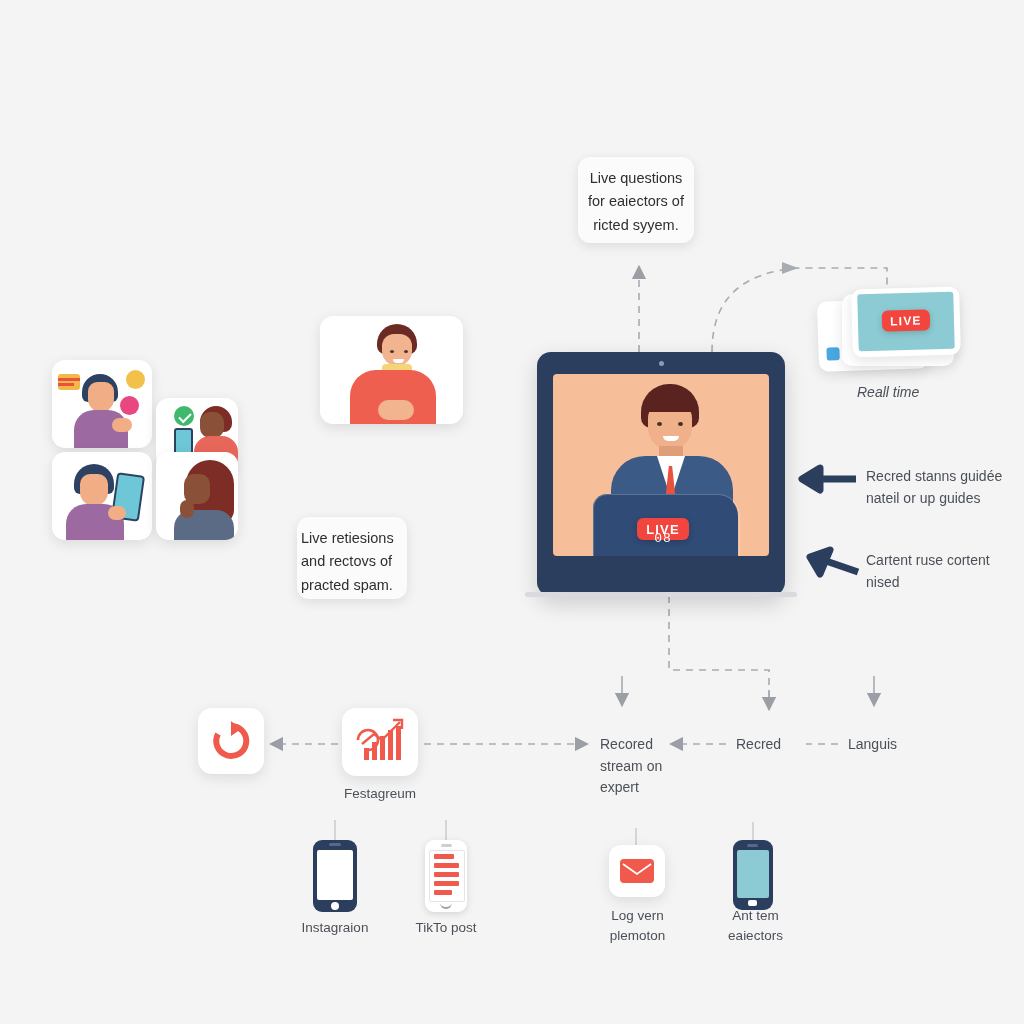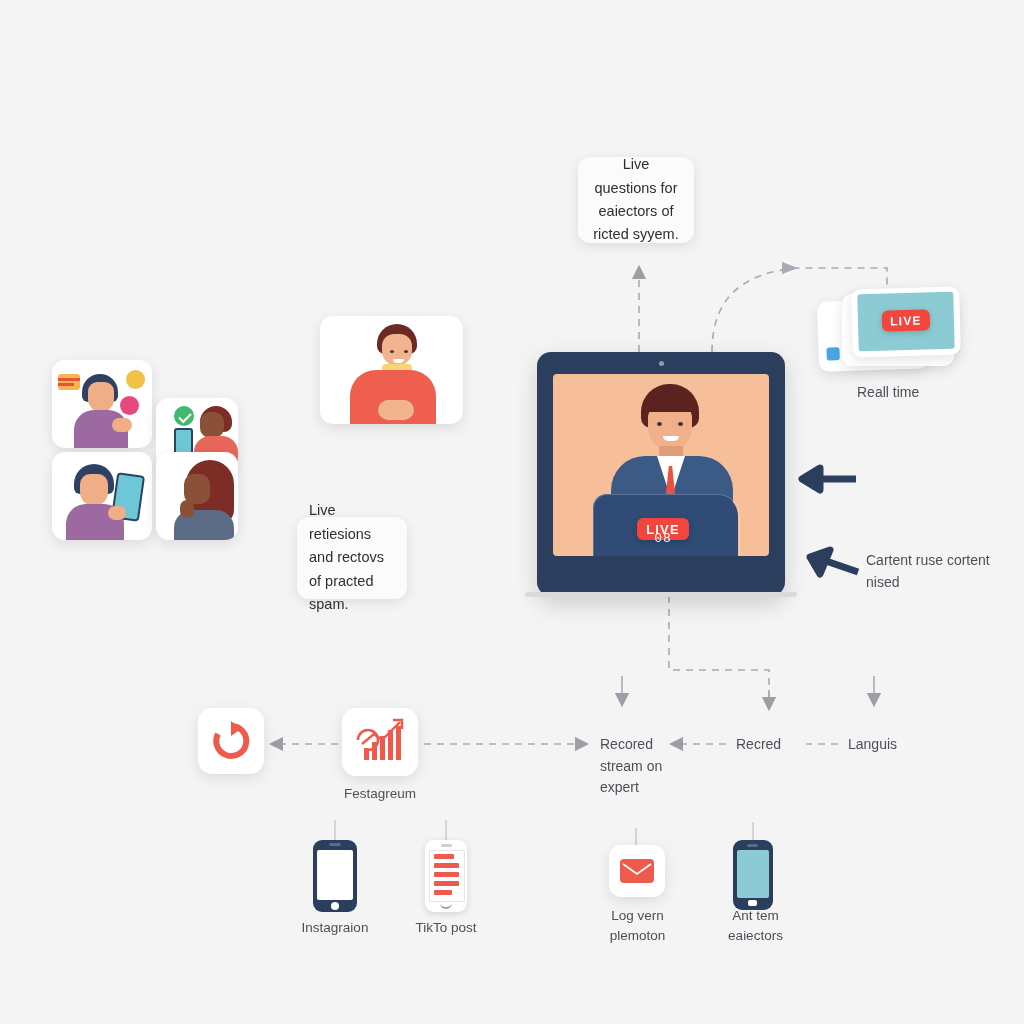--- a/index.html
+++ b/index.html
@@ -16,23 +16,22 @@
   
   .callout{
     background:#fbfbfb;
     border-radius:12px;
     box-shadow:0 3px 12px rgba(0,0,0,0.10);
     color:#2f2f33;
     font-size:14.5px;
     line-height:1.62;
     text-align:center;
     display:flex;
-    align-items:center;
     justify-content:center;
-    padding:10px 12px;
+    padding:10px 4px;
     box-sizing:border-box;
   }
 
   
   .anno{
     color:#4b5058;
     font-size:14px;
     line-height:1.55;
   }
 
@@ -179,22 +178,23 @@
     <div class="stack-card" style="left:0;top:12px;width:110px;height:70px;transform:rotate(-2deg);">
       <span class="mini-logo" style="left:8px;top:46px;"></span>
     </div>
     <div class="stack-card" style="left:24px;top:6px;width:112px;height:72px;"></div>
     <div class="stack-card" style="left:34px;top:0px;width:108px;height:68px;transform:rotate(-1.5deg);">
       <div class="stack-screen" style="left:6px;top:5px;right:6px;bottom:6px;"></div>
       <div class="live-badge abs" style="left:30px;top:22px;width:48px;height:21px;font-size:12px;">LIVE</div>
     </div>
   </div>
 
-  <div class="anno abs" style="left:857px;top:382px;width:150px;">Reall time</div>
-
+  <div class="anno abs" style="left:857px;top:382px;width:150px;font-style:italic;">Reall time</div>
+
+  <div class="anno abs" style="left:866px;top:466px;width:150px;">Recred stanns guidée nateil or up guides</div>
   <div class="anno abs" style="left:866px;top:550px;width:150px;">Cartent ruse cortent nised</div>
 
   <div class="abs" style="left:537px;top:352px;width:248px;height:244px;">
     <div id="laptop-body" class="abs" style="left:0;top:0;width:248px;height:244px;">
       <span id="laptop-cam"></span>
       <div id="laptop-screen">
 
         <div class="p-hair" style="left:88px;top:10px;width:58px;height:44px;border-radius:28px 28px 10px 10px;"></div>
         <div class="p-face" style="left:95px;top:26px;width:44px;height:50px;border-radius:20px 20px 24px 24px;"></div>
         <div class="p-hair" style="left:90px;top:20px;width:54px;height:18px;border-radius:26px 26px 0 0;"></div>

